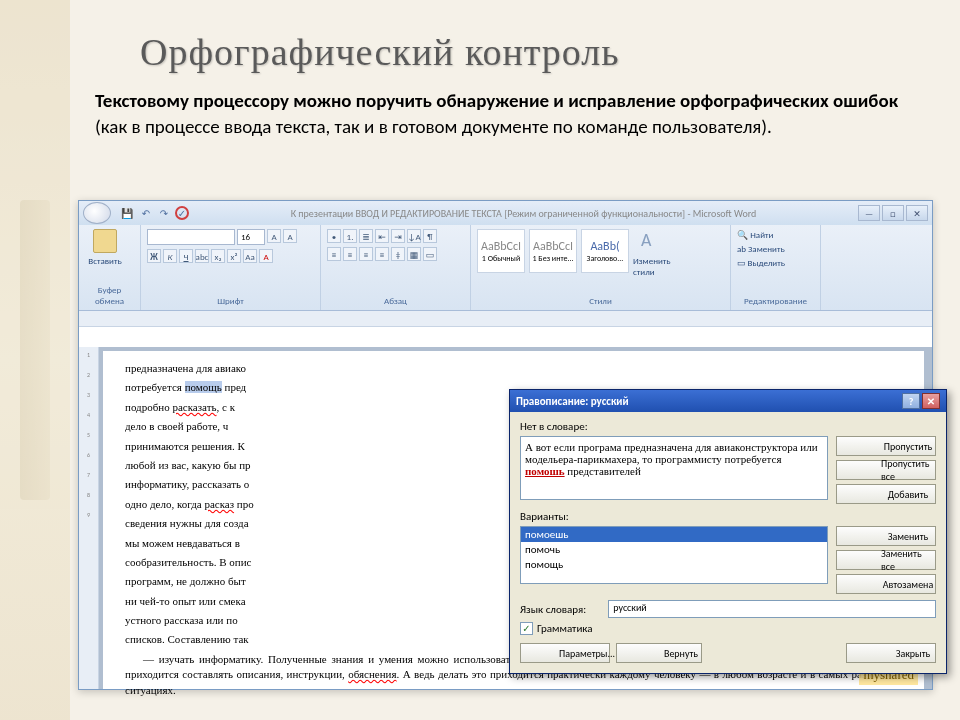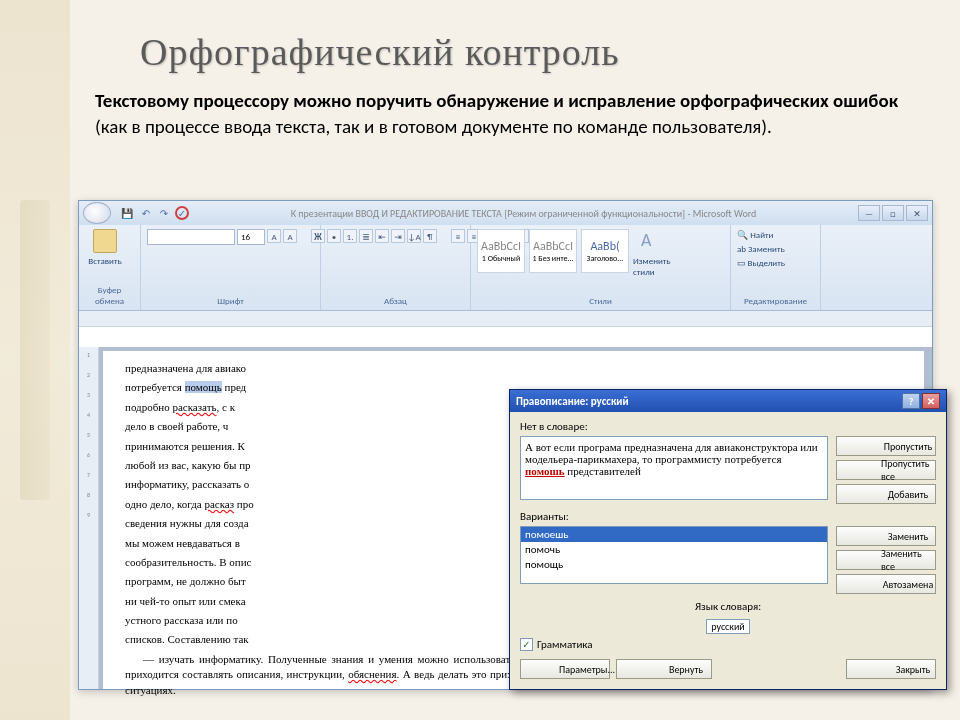--- a/index.html
+++ b/index.html
@@ -26,21 +26,21 @@
   .ribbon-tabs { height: 20px; background: linear-gradient(#dbe7f4,#c4d7ec); display: flex; align-items: flex-end; padding-left: 40px; font-size: 10px; gap: 2px; }
   .tab { padding: 3px 8px 2px; color: #1e4580; cursor: pointer; }
   .tab.active { background: #e8f0f8; border: 1px solid #a8bcd8; border-bottom: none; border-radius: 3px 3px 0 0; }
 
   .ribbon { height: 86px; background: linear-gradient(#eaf0f8, #d8e4f2); border-bottom: 1px solid #a8bcd8; display: flex; font-size: 9px; }
   .rgroup { border-right: 1px solid #c0d0e4; padding: 4px 6px; display: flex; flex-direction: column; justify-content: space-between; position: relative; }
   .rgroup-label { text-align: center; font-size: 9px; color: #4a6a9a; padding-top: 2px; }
   .rgroup-body { flex: 1; display: flex; gap: 4px; align-items: flex-start; }
   .big-btn { width: 40px; display: flex; flex-direction: column; align-items: center; gap: 2px; color: #2a4a7a; }
   .big-btn .ico { width: 24px; height: 24px; background: #f0d890; border: 1px solid #c0a860; border-radius: 2px; }
-  .font-box { display: flex; gap: 14px; }
+  .font-box { display: flex; flex-direction: column; gap: 4px; }
   .font-row { display: flex; gap: 2px; }
   .fake-combo { border: 1px solid #a8b8d0; background: #fff; height: 16px; font-size: 9px; padding: 1px 3px; }
   .tiny { width: 14px; height: 14px; border: 1px solid #b8c8dc; background: #f0f4fa; display: inline-flex; align-items: center; justify-content: center; font-size: 9px; color: #405878; }
   .style-preview { width: 48px; height: 44px; border: 1px solid #c8d4e4; background: #fff; display: flex; flex-direction: column; align-items: center; justify-content: center; font-size: 8px; }
   .style-preview .demo { font-size: 12px; color: #888; }
   .edit-col { display: flex; flex-direction: column; gap: 3px; font-size: 9px; color: #2a4a7a; }
   .edit-col span { white-space: nowrap; }
 
   .ruler-row { height: 16px; background: #e8eef6; border-bottom: 1px solid #c8d4e4; }
 
@@ -60,21 +60,21 @@
   .dlg-body { padding: 8px 10px 10px; }
   .dlg-label { font-size: 11px; margin-bottom: 3px; }
   .dlg-row { display: flex; gap: 8px; margin-bottom: 6px; }
   .dlg-textarea { flex: 1; height: 64px; background: #fff; border: 1px solid #7f9db9; padding: 4px; font-family: 'Times New Roman', serif; font-size: 11px; overflow: hidden; }
   .dlg-textarea .err { color: #c00000; font-weight: bold; text-decoration: underline; }
   .dlg-btncol { width: 100px; display: flex; flex-direction: column; gap: 4px; }
   .dlg-btn { height: 20px; background: linear-gradient(#fdfdfd,#e8e8e0); border: 1px solid #9a9a88; font-size: 10px; display: flex; align-items: center; justify-content: center; cursor: pointer; padding-left: 44px; }
   .dlg-list { flex: 1; height: 58px; background: #fff; border: 1px solid #7f9db9; font-size: 11px; overflow: hidden; }
   .dlg-list-item { padding: 1px 4px; }
   .dlg-list-item.sel { background: #316ac5; color: #fff; }
-  .dlg-select-row { display: flex; align-items: center; gap: 6px; font-size: 11px; margin: 4px 0; flex-direction: column; }
+  .dlg-select-row { display: flex; align-items: center; gap: 22px; font-size: 11px; margin: 4px 0; }
   .dlg-select { flex: 1; border: 1px solid #7f9db9; background: #fff; height: 18px; font-size: 10px; padding: 0 4px; }
   .dlg-check { display: flex; align-items: center; gap: 4px; font-size: 11px; margin: 4px 0 8px; }
   .dlg-bottom { display: flex; gap: 6px; }
   .checkbox { width: 13px; height: 13px; border: 1px solid #7f9db9; background: #fff; display: inline-flex; align-items: center; justify-content: center; font-size: 10px; color: #2a7a2a; }
 
   .watermark { position: absolute; right: 6px; bottom: 4px; background: rgba(255,230,150,0.9); font-size: 13px; padding: 1px 4px; color: #806000; }
 </style>
 </head>
 <body>
 
@@ -260,20 +260,20 @@
       <div class="dlg-select-row">
         <span>Язык словаря:</span>
         <div class="dlg-select">русский</div>
       </div>
       <div class="dlg-check">
         <span class="checkbox">✓</span>
         <span>Грамматика</span>
       </div>
       <div class="dlg-bottom">
         <div class="dlg-btn" style="width:90px">Параметры...</div>
-        <div class="dlg-btn" style="width:96px">Вернуть</div>
+        <div class="dlg-btn" style="width:86px">Вернуть</div>
         <div style="flex:1"></div>
         <div class="dlg-btn" style="width:90px">Закрыть</div>
       </div>
     </div>
   </div>
 
 </div>
 
 </body></html>

